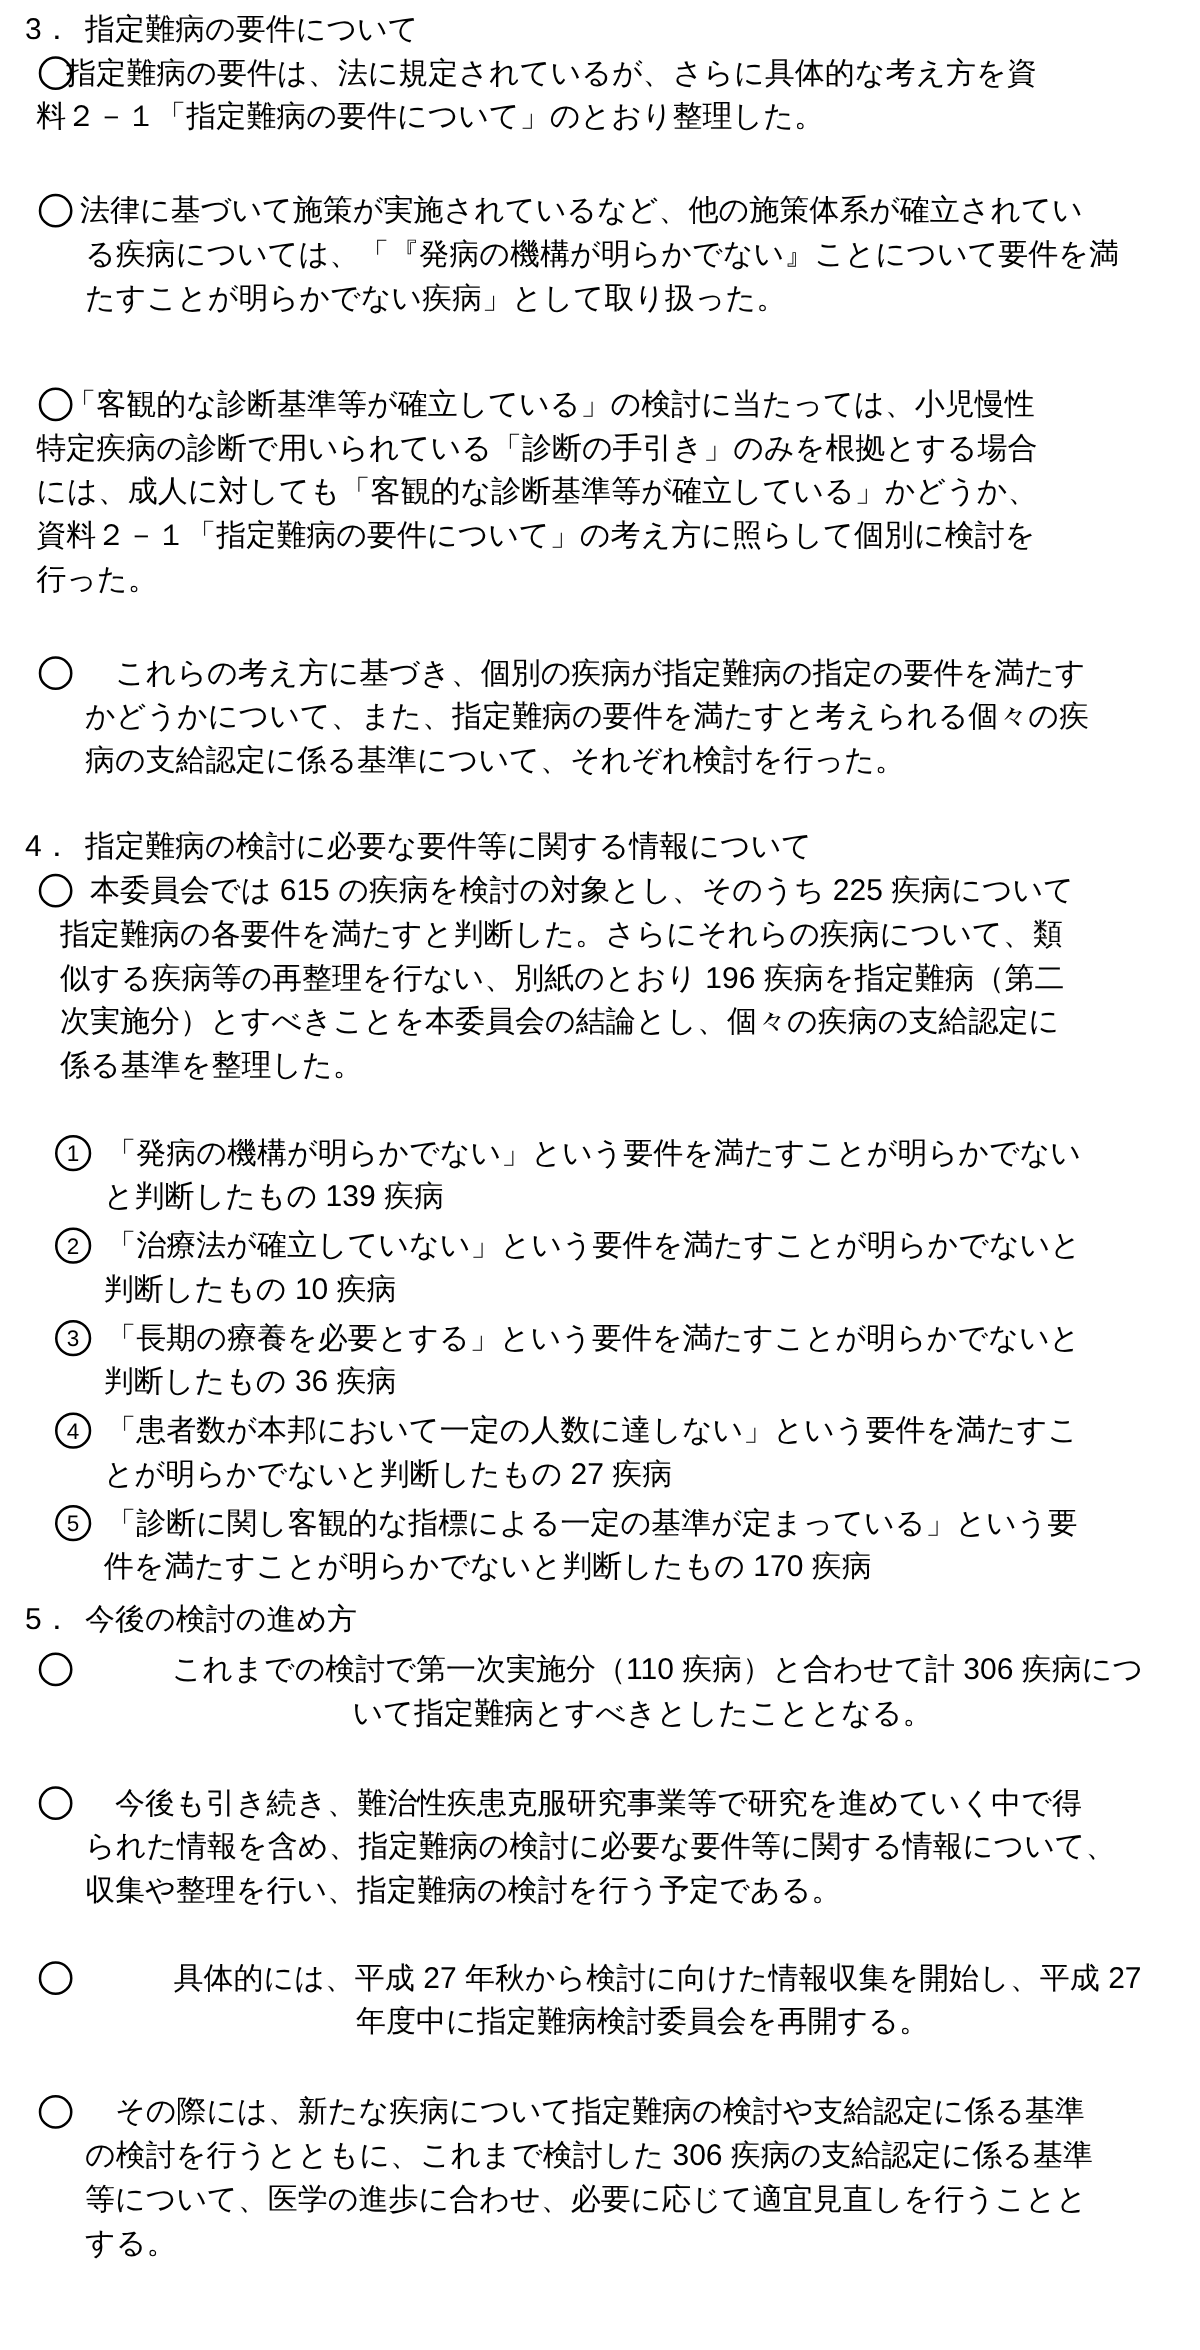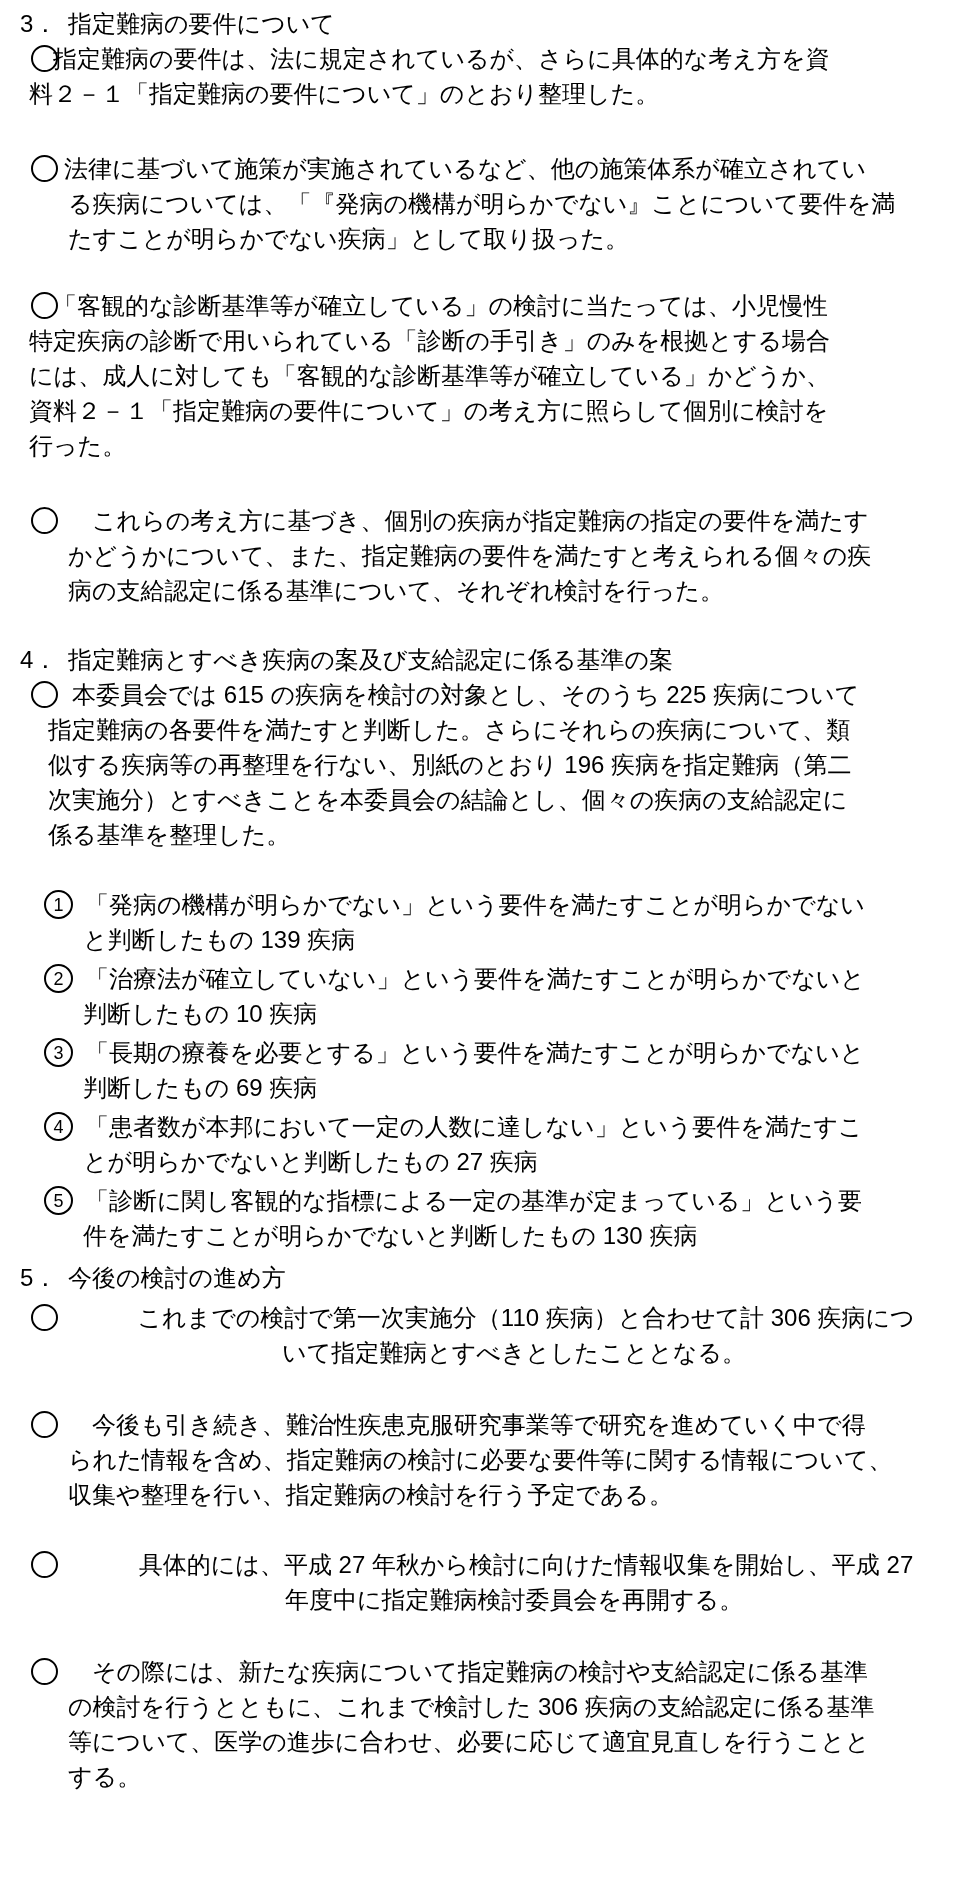--- a/index.html
+++ b/index.html
@@ -66,21 +66,21 @@
     align-items: center;
     justify-content: center;
     font-size: 18px;
     line-height: 1;
     text-indent: 0;
   }
   .mb0  { margin-bottom: 0; }
   .mb4  { margin-bottom: 4px; }
   .mb5  { margin-bottom: 5px; }
   .mb7  { margin-bottom: 7px; }
-  .mb32 { margin-bottom: 32px; }
+  .mb32 { margin-bottom: 50px; }
   .mb33 { margin-bottom: 35px; }
   .mb34 { margin-bottom: 34px; }
   .mb35 { margin-bottom: 35px; padding-left: 48px; }
   .mb37 { margin-bottom: 37px; text-align: center; }
   .mb40 { margin-bottom: 40px; padding-left: 29px; }
 </style>
 </head>
 <body>
 
 <div class="doc">
@@ -100,40 +100,40 @@
 には、成人に対しても「客観的な診断基準等が確立している」かどうか、
 資料２－１「指定難病の要件について」の考え方に照らして個別に検討を
 行った。</span></div>
 
     <div class="para indentA mb34"><span class="bullet"></span><span class="ptext">これらの考え方に基づき、個別の疾病が指定難病の指定の要件を満たす
 かどうかについて、また、指定難病の要件を満たすと考えられる個々の疾
 病の支給認定に係る基準について、それぞれ検討を行った。</span></div>
   </section>
 
   <section>
-    <div class="heading mb0"><span class="sec-num">4．</span><span>指定難病とすべき疾病の案及び支給認定に係る基準の案</span></div>
+    <div class="heading mb0"><span class="sec-num">4．</span><span>指定難病の検討に必要な要件等に関する情報について</span></div>
 
     <div class="para indentA mb35"><span class="bullet"></span><span class="ptext">本委員会では 615 の疾病を検討の対象とし、そのうち 225 疾病について
 指定難病の各要件を満たすと判断した。さらにそれらの疾病について、類
 似する疾病等の再整理を行ない、別紙のとおり 196 疾病を指定難病（第二
 次実施分）とすべきことを本委員会の結論とし、個々の疾病の支給認定に
 係る基準を整理した。</span></div>
 
 
     <div class="list">
       <div class="list-item mb4"><span class="cnum">1</span><span class="ptext">「発病の機構が明らかでない」という要件を満たすことが明らかでない
 と判断したもの 139 疾病</span></div>
       <div class="list-item mb4"><span class="cnum">2</span><span class="ptext">「治療法が確立していない」という要件を満たすことが明らかでないと
 判断したもの 10 疾病</span></div>
       <div class="list-item mb4"><span class="cnum">3</span><span class="ptext">「長期の療養を必要とする」という要件を満たすことが明らかでないと
-判断したもの 69 疾病</span></div>
+判断したもの 36 疾病</span></div>
       <div class="list-item mb4"><span class="cnum">4</span><span class="ptext">「患者数が本邦において一定の人数に達しない」という要件を満たすこ
 とが明らかでないと判断したもの 27 疾病</span></div>
       <div class="list-item mb7"><span class="cnum">5</span><span class="ptext">「診断に関し客観的な指標による一定の基準が定まっている」という要
-件を満たすことが明らかでないと判断したもの 130 疾病</span></div>
+件を満たすことが明らかでないと判断したもの 170 疾病</span></div>
     </div>
   </section>
 
   <section>
     <div class="heading mb5"><span class="sec-num">5．</span><span>今後の検討の進め方</span></div>
 
     <div class="para indentA mb37"><span class="bullet"></span><span class="ptext">これまでの検討で第一次実施分（110 疾病）と合わせて計 306 疾病につ
 いて指定難病とすべきとしたこととなる。</span></div>
 
     <div class="para indentA mb33"><span class="bullet"></span><span class="ptext">今後も引き続き、難治性疾患克服研究事業等で研究を進めていく中で得

